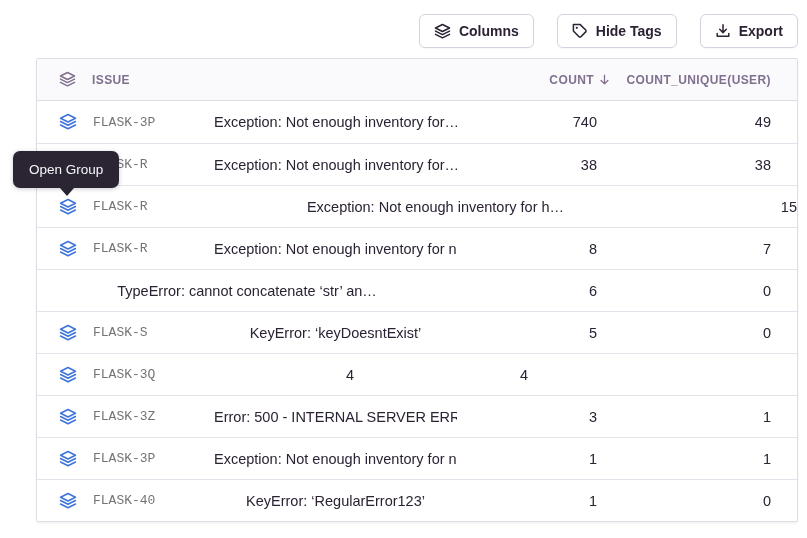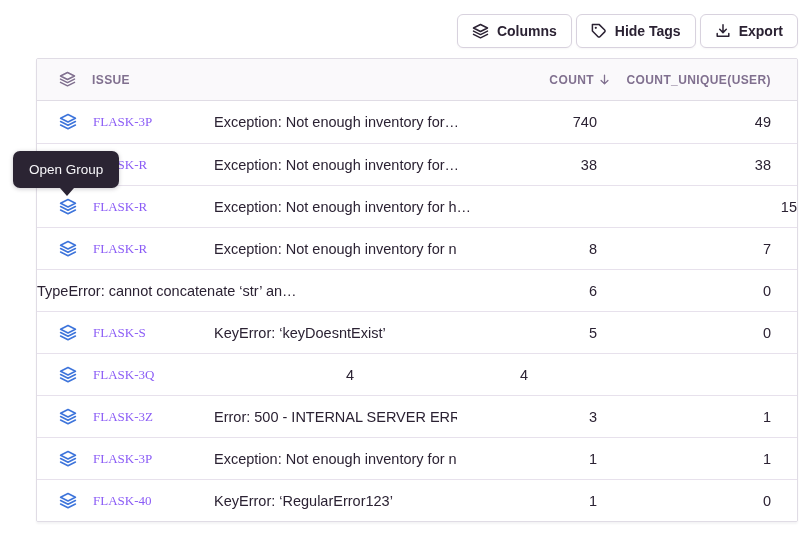--- a/index.html
+++ b/index.html
@@ -1,21 +1,21 @@
 <!DOCTYPE html>
 <html><head>
 <meta charset="utf-8">
 <style>
   * { margin: 0; padding: 0; box-sizing: border-box; }
   html, body { background: #ffffff; }
   body { font-family: "Liberation Sans", sans-serif; color: #2B2233; }
   .page { position: relative; width: 807px; height: 538px; background: #ffffff; overflow: hidden; }
 
   
-  .toolbar { position: absolute; top: 14px; right: 9px; display: flex; gap: 4px; }
+  .toolbar { position: absolute; top: 14px; right: 9px; display: flex; gap: 23px; }
   .btn {
     display: flex; align-items: center; gap: 8px;
     height: 34px; padding: 0 14px;
     background: #ffffff; border: 1px solid #D8D2DE; border-radius: 6px;
     font-family: "Liberation Sans", sans-serif;
     font-size: 14px; font-weight: 700; color: #2B2233;
     cursor: pointer; box-shadow: 0 1px 2px rgba(43,34,51,0.04);
   }
   .btn .icon { display: flex; align-items: center; color: #2B2233; }
 
@@ -28,30 +28,30 @@
   }
   .thead {
     display: flex; align-items: center; height: 42px;
     background: #FAF9FB; border-bottom: 1px solid #E0DCE5;
     color: #80708F; font-size: 12px; font-weight: 700; letter-spacing: 0.4px;
   }
   .tr { display: flex; align-items: center; height: 42px; background: #ffffff; }
   .tr + .tr { border-top: 1px solid #E7E1EC; }
 
   .td-issue { width: 177px; display: flex; align-items: center; gap: 16px; padding-left: 22px; }
-  .td-title { flex: 1; font-size: 14.5px; color: #2B2233; white-space: nowrap; overflow: hidden; }
+  .td-title { flex: 1; font-size: 14.5px; color: #2B2233; white-space: nowrap; overflow: hidden; text-align: center; }
   .td-count { width: 140px; text-align: right; font-size: 14.5px;
               display: flex; align-items: center; justify-content: flex-end; }
   .td-unique { width: 200px; padding-right: 26px; font-size: 14.5px;
                display: flex; align-items: center; justify-content: flex-end; }
   .thead .td-title, .thead .td-count, .thead .td-unique { font-size: 12px; }
 
   .issue-link {
-    font-family: Liberation Serif, serif; font-size: 13px;
-    color: #8b5cf6; text-decoration: none; cursor: pointer; white-space: nowrap; text-align: right;
+    font-family: Liberation Mono, monospace; font-size: 13px;
+    color: #737373; text-decoration: none; cursor: pointer; white-space: nowrap; text-align: right;
   }
   .icon-stack { display: flex; align-items: center; }
   .icon-blue { color: #3D74DB; cursor: pointer; }
   .icon-gray { color: #80708F; }
   .sort-arrow { display: flex; align-items: center; color: #80708F; margin-left: 4px; margin-right: -14px; }
 
   
   .tooltip {
     position: absolute; left: 13px; top: 151px; height: 37px; z-index: 10;
     display: flex; align-items: center; padding: 12px 16px;

